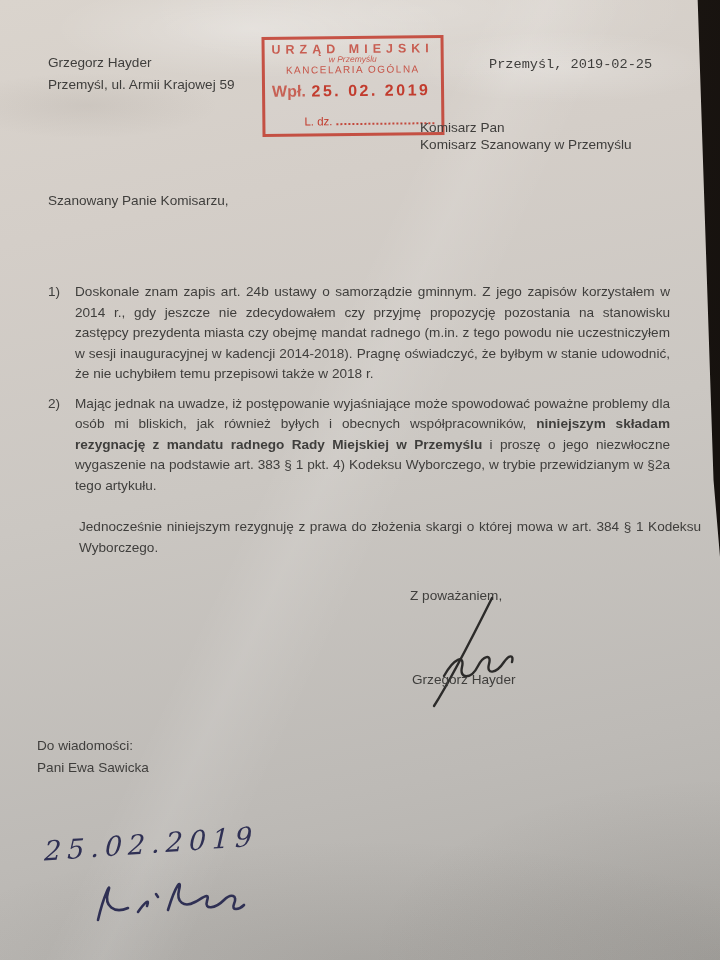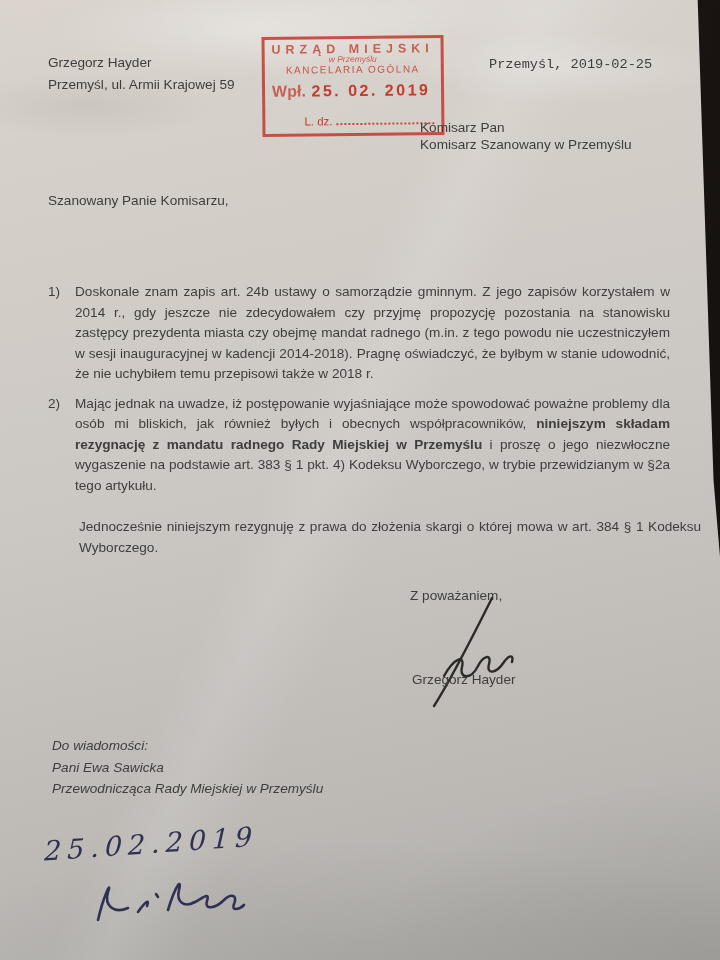--- a/index.html
+++ b/index.html
@@ -39,21 +39,21 @@
   .recipient{left:420px;top:120px;line-height:16.5px;}
   .salutation{left:48px;top:191px;}
   .intro{left:48px;top:229px;width:622px;}
   .list{left:48px;top:282px;width:622px;}
   .list-item{display:flex;margin-bottom:9px;}
   .list-marker{width:27px;flex:0 0 27px;}
   .list-text{flex:1;text-align:justify;}
   .final-par{left:48px;top:517px;width:622px;margin-left:31px;}
   .valediction{left:410px;top:586px;}
   .sig-name{left:412px;top:670px;}
-  .cc{left:52px;top:735px;line-height:21.5px;font-style:italic;}
+  .cc{left:37px;top:735px;line-height:21.5px;}
 
   .stamp{
     position:absolute;left:262px;top:36px;width:172px;
     border:3px solid rgba(193,58,44,.85);
     color:#c23c2e;text-align:center;
     padding:3px 2px 4px;transform:rotate(-.6deg);
     background:rgba(255,255,255,.04);
   }
   .stamp-office{font-size:12.5px;font-weight:bold;letter-spacing:5px;opacity:.78;white-space:nowrap;}
   .stamp-city{font-size:8.5px;font-style:italic;margin-top:-2px;opacity:.8;}
@@ -129,21 +129,20 @@
       <path d="M26 110 C 44 82, 66 38, 84 2"></path>
       <path d="M36 80 C 46 62, 57 58, 54 71 C 51 83, 63 84, 70 70 C 75 60, 84 57, 81 68 C 78 79, 88 78, 96 66 C 101 59, 106 58, 104 66"></path>
     </g>
   </svg>
 
   <div class="txt sig-name">Grzegorz Hayder</div>
 
   <div class="txt cc">
     <div>Do wiadomości:</div>
     <div>Pani Ewa Sawicka</div>
-    <div>Przewodnicząca Rady Miejskiej w Przemyślu</div>
   </div>
 
   <div class="hw-date">25.02.2019</div>
 
   <svg class="hw-scribble" width="165" height="60" viewBox="0 0 165 60">
     <g fill="none" stroke="#2f3054" stroke-width="2.6" stroke-linecap="round">
       <path d="M10 48 C 16 22, 24 8, 20 20 C 16 34, 26 42, 40 36"></path>
       <path d="M50 40 C 57 30, 62 26, 59 34"></path>
       <path d="M68 22 l 2 3"></path>
       <path d="M80 38 C 88 12, 94 6, 91 18 C 88 30, 96 36, 107 30 C 116 25, 122 20, 119 29 C 116 38, 127 37, 136 28 C 143 21, 150 23, 146 32 C 143 39, 151 38, 156 33"></path>

